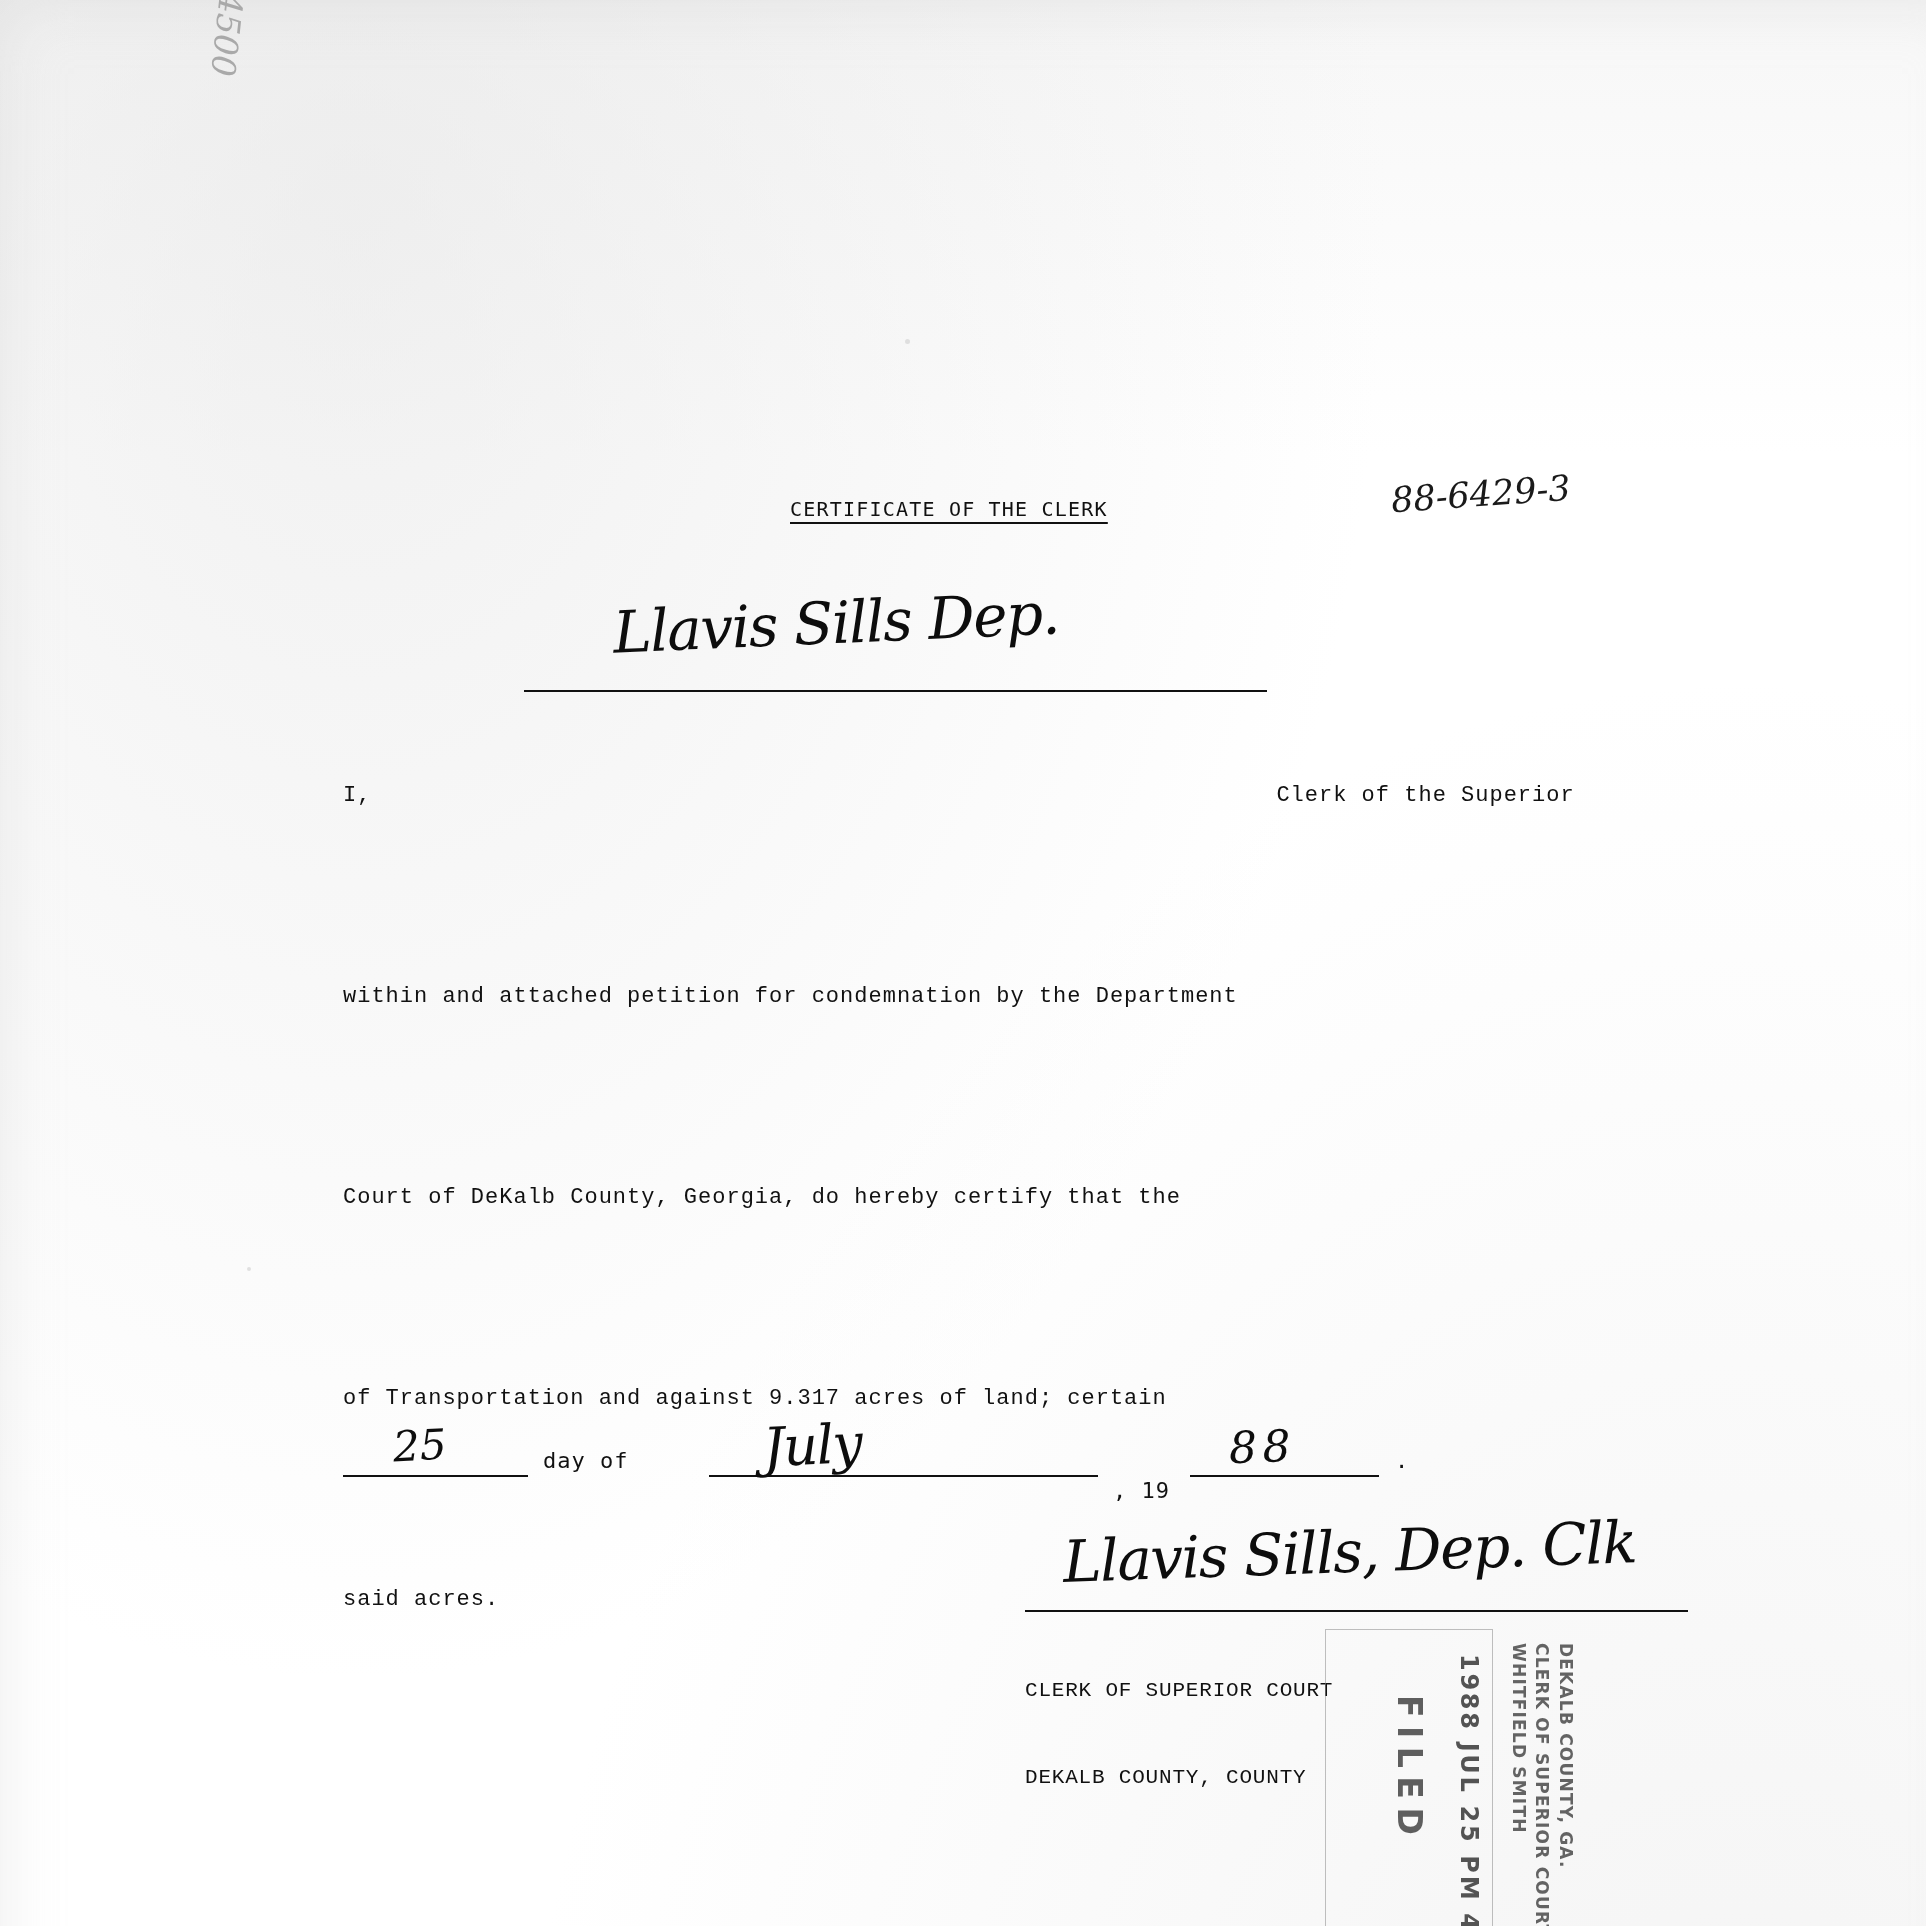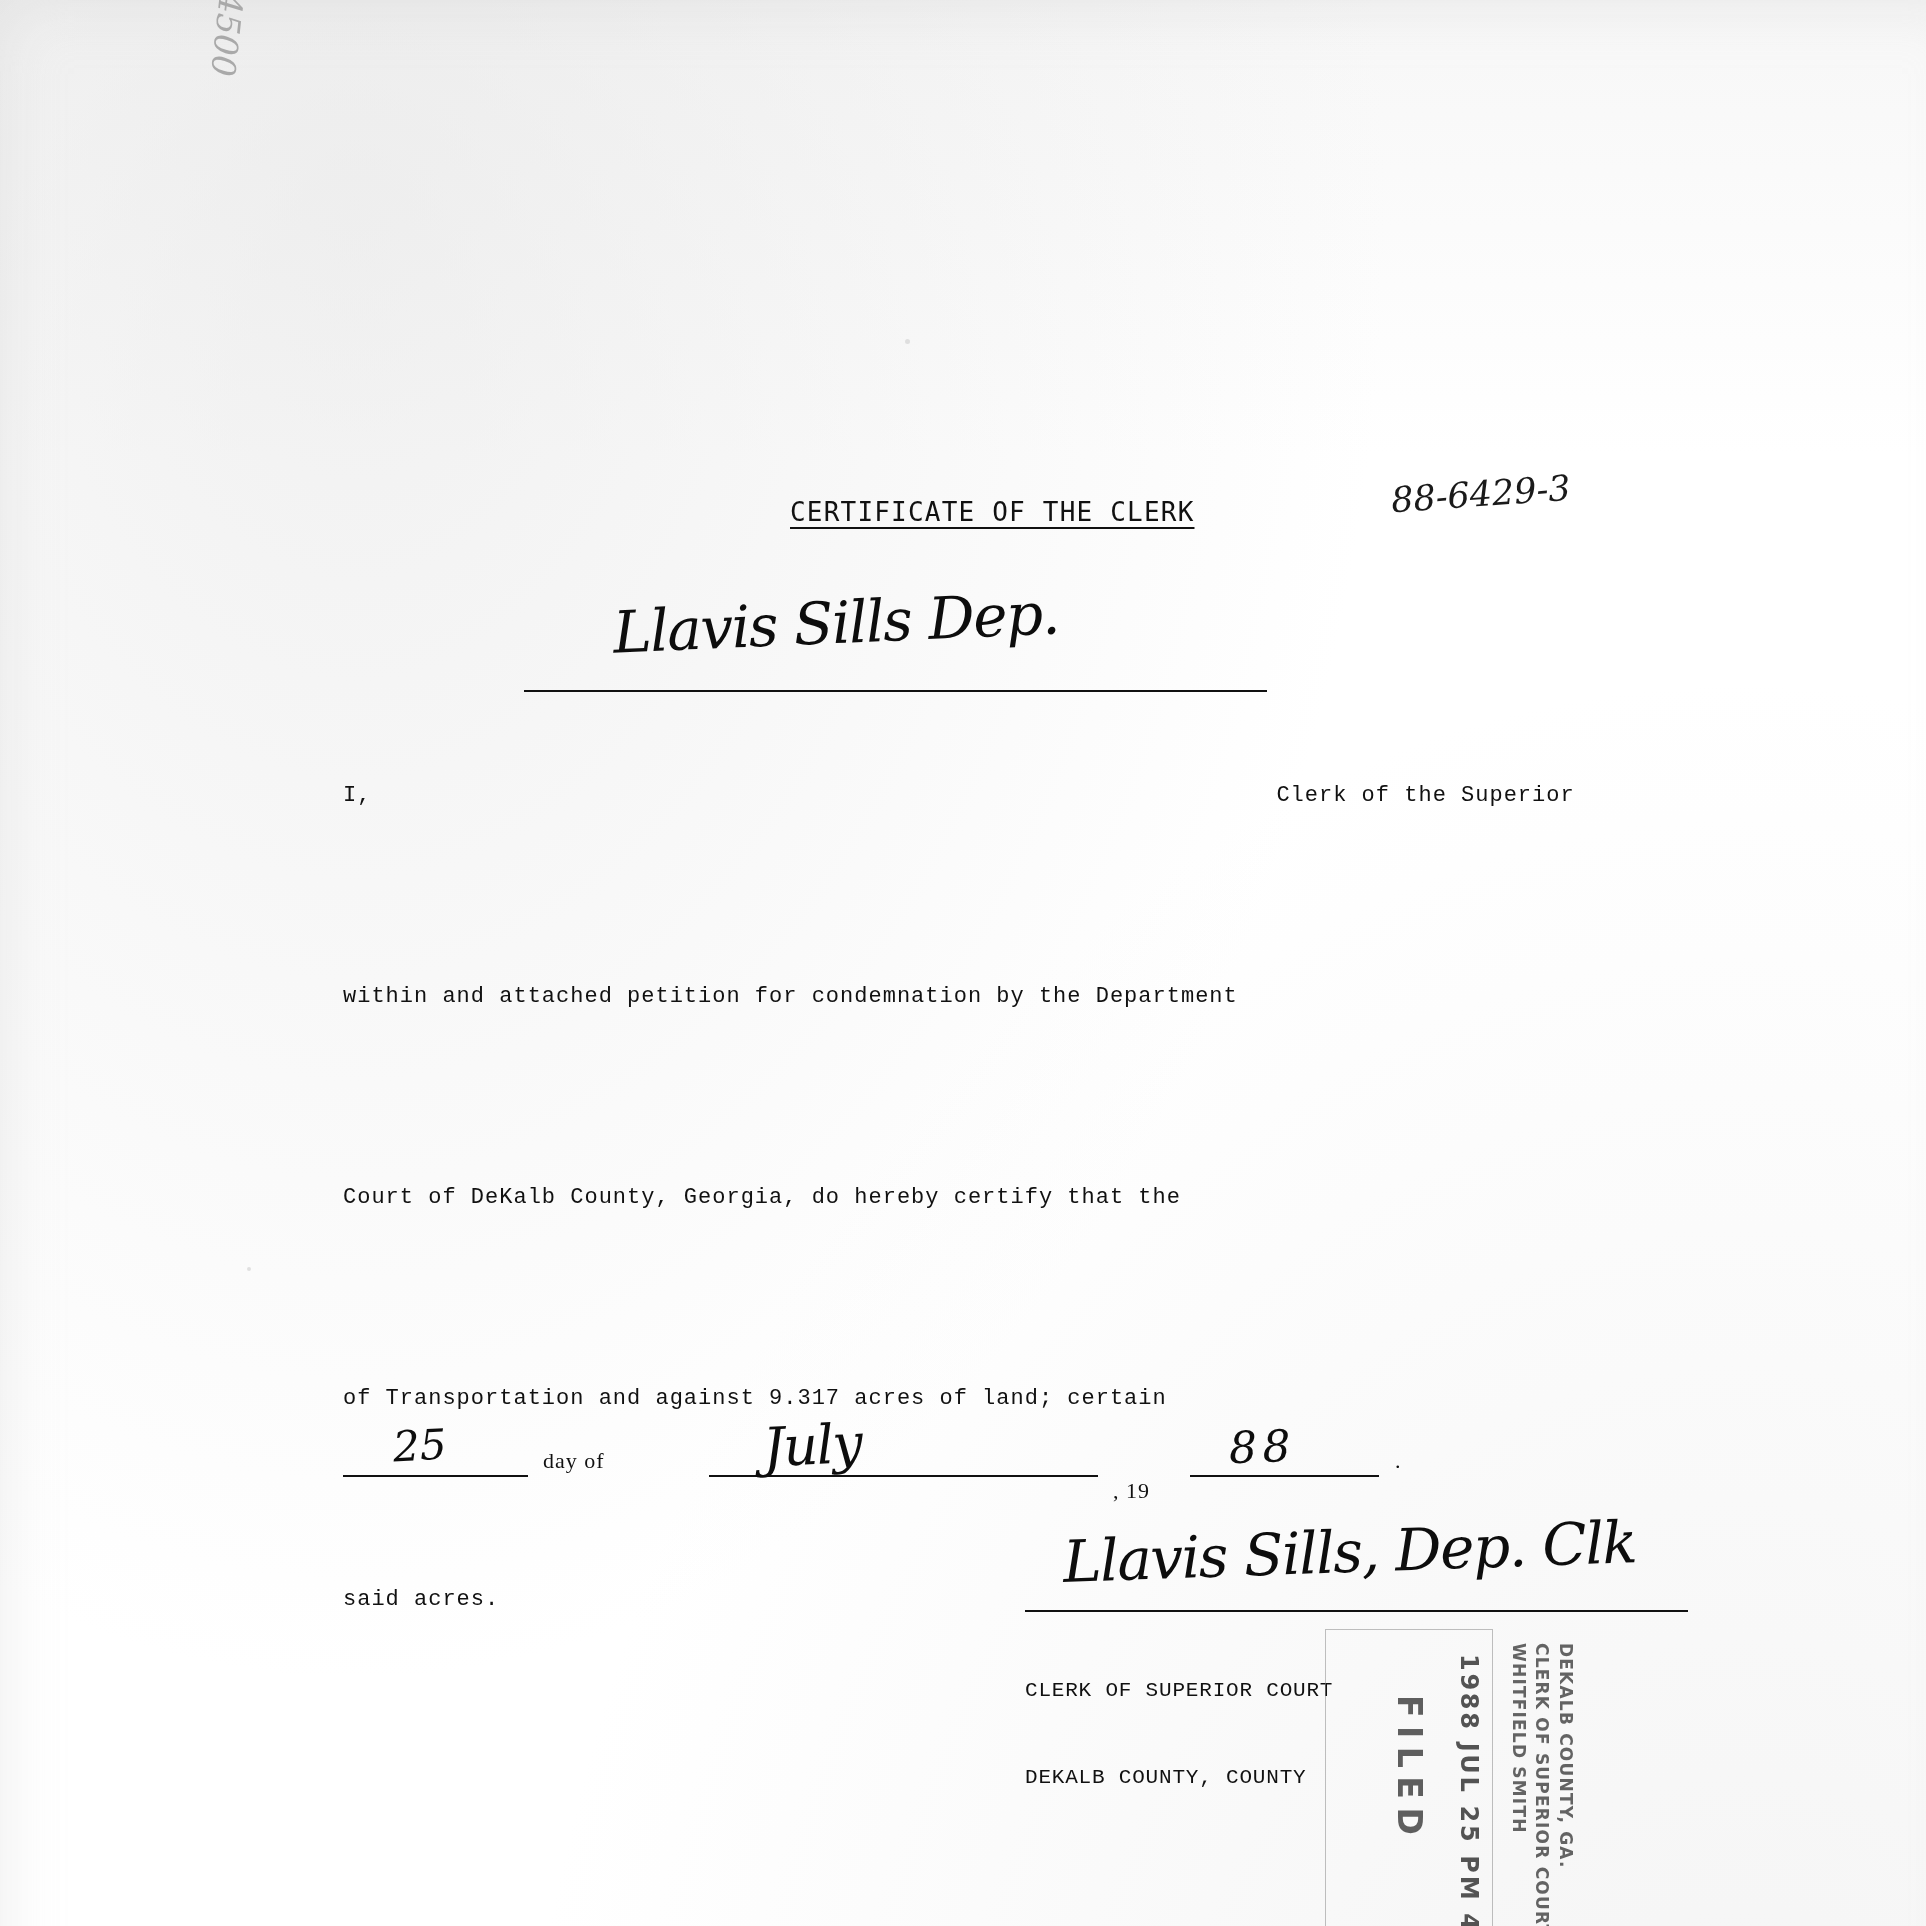--- a/index.html
+++ b/index.html
@@ -32,21 +32,21 @@
     position: absolute;
     inset: 0;
     box-shadow: inset 0 0 62px rgba(200,200,200,0.35);
     pointer-events: none;
   }
 
   .doc-title {
     position: absolute;
     left: 790px;
     top: 497px;
-    font-size: 26px;
+    font-size: 20px;
     letter-spacing: 1.2px;
     text-decoration: underline;
     text-underline-offset: 6.2px;
     text-decoration-thickness: 1.5px;
     white-space: nowrap;
   }
 
   .case-number {
     position: absolute;
     left: 1391px;
@@ -93,21 +93,20 @@
   }
 
   
   .date-row {
     position: absolute;
     left: 343px;
     top: 1448px;
     font-size: 22px;
     letter-spacing: 1px;
     white-space: pre;
-    font-family: Liberation Serif, serif;
   }
   .rule {
     position: absolute;
     height: 1.5px;
     background: #111;
   }
   .hand {
     position: absolute;
     font-family: "DejaVu Serif", serif;
     font-style: italic;

